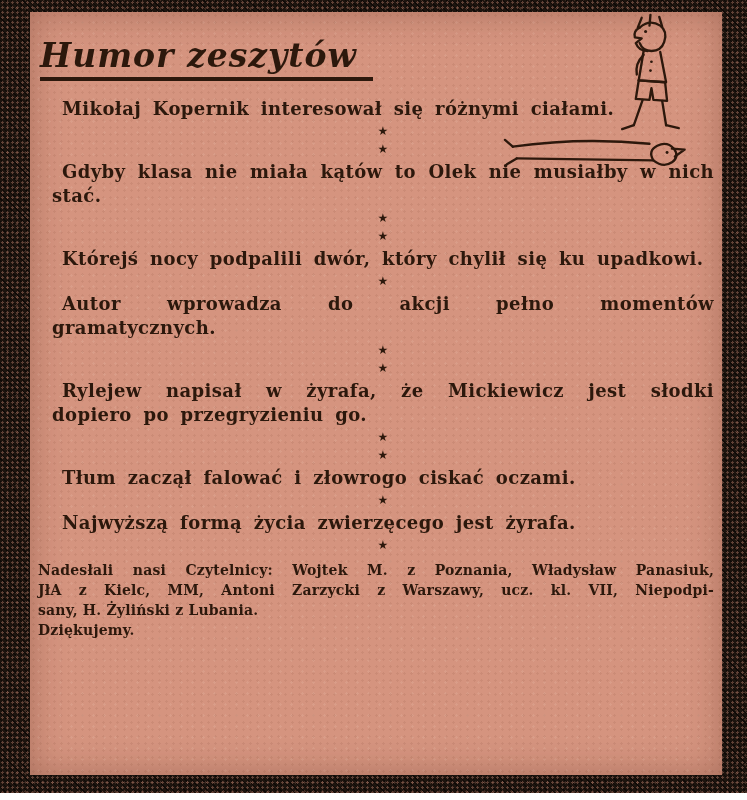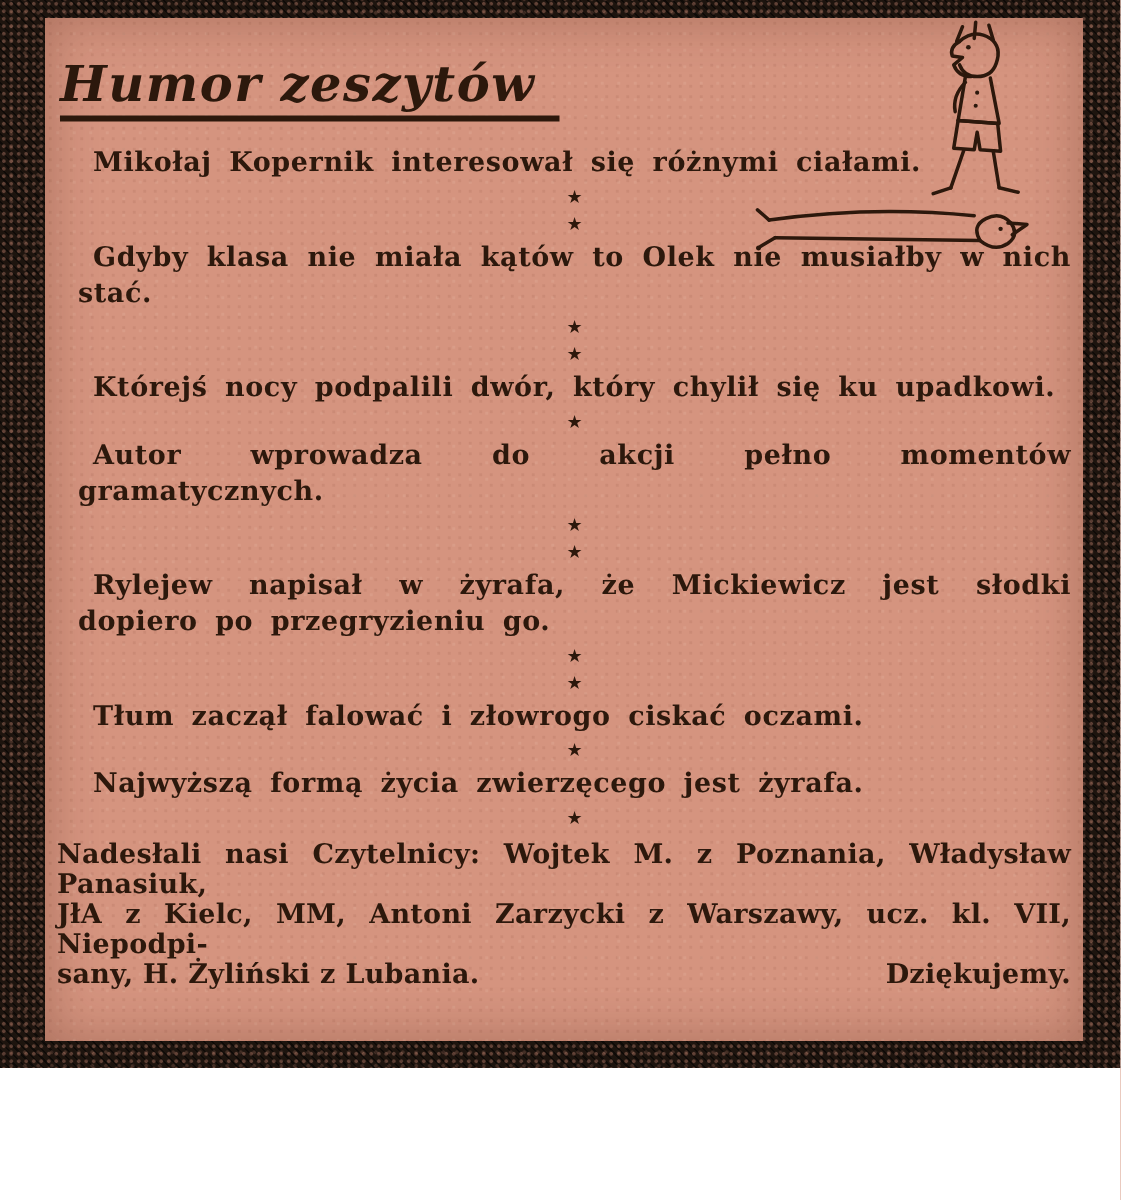--- a/index.html
+++ b/index.html
@@ -4,21 +4,21 @@
 <style>
   html,body{
     margin:0; padding:0;
     width:747px; height:800px;
     overflow:hidden;
     font-family:"DejaVu Serif","Liberation Serif",serif;
   }
   
   .frame{
     position:relative;
-    width:747px; height:712px;
+    width:747px; height:793px;
     background-color:#1d140e;
     background-image:
       radial-gradient(rgba(209,142,120,0.38) 1px, transparent 1.4px),
       radial-gradient(rgba(209,142,120,0.22) 1px, transparent 1.4px),
       repeating-linear-gradient(45deg, rgba(0,0,0,0.5) 0 1px, transparent 1px 4px);
     background-size:5px 5px, 9px 9px, auto;
     background-position:0 0, 3px 4px, 0 0;
   }
   
   .paper{
@@ -64,28 +64,28 @@
   }
   .star{
     text-align:center;
     font-size:12px;
     line-height:14px;
     margin:3px 0 4px 0;
     letter-spacing:0;
   }
   .footer{
     margin-top:8px;
-    font-size:18px;
+    font-size:14px;
     font-weight:bold;
     line-height:20px;
     letter-spacing:0.2px;
   }
   .fline{ width:100%; }
   .fline.just{ text-align:justify; text-align-last:justify; word-spacing:2px; }
-  .fline.last{ display:flex; justify-content:space-between; }
+  .fline.last{ display:flex; justify-content:space-between;flex-direction:column; }
 </style>
 </head>
 <body>
 
 <div class="frame">
   <div class="paper">
 
     <h1 class="title">Humor zeszytów</h1>
 
     <svg class="cartoon" viewBox="0 0 230 170" aria-hidden="true">

